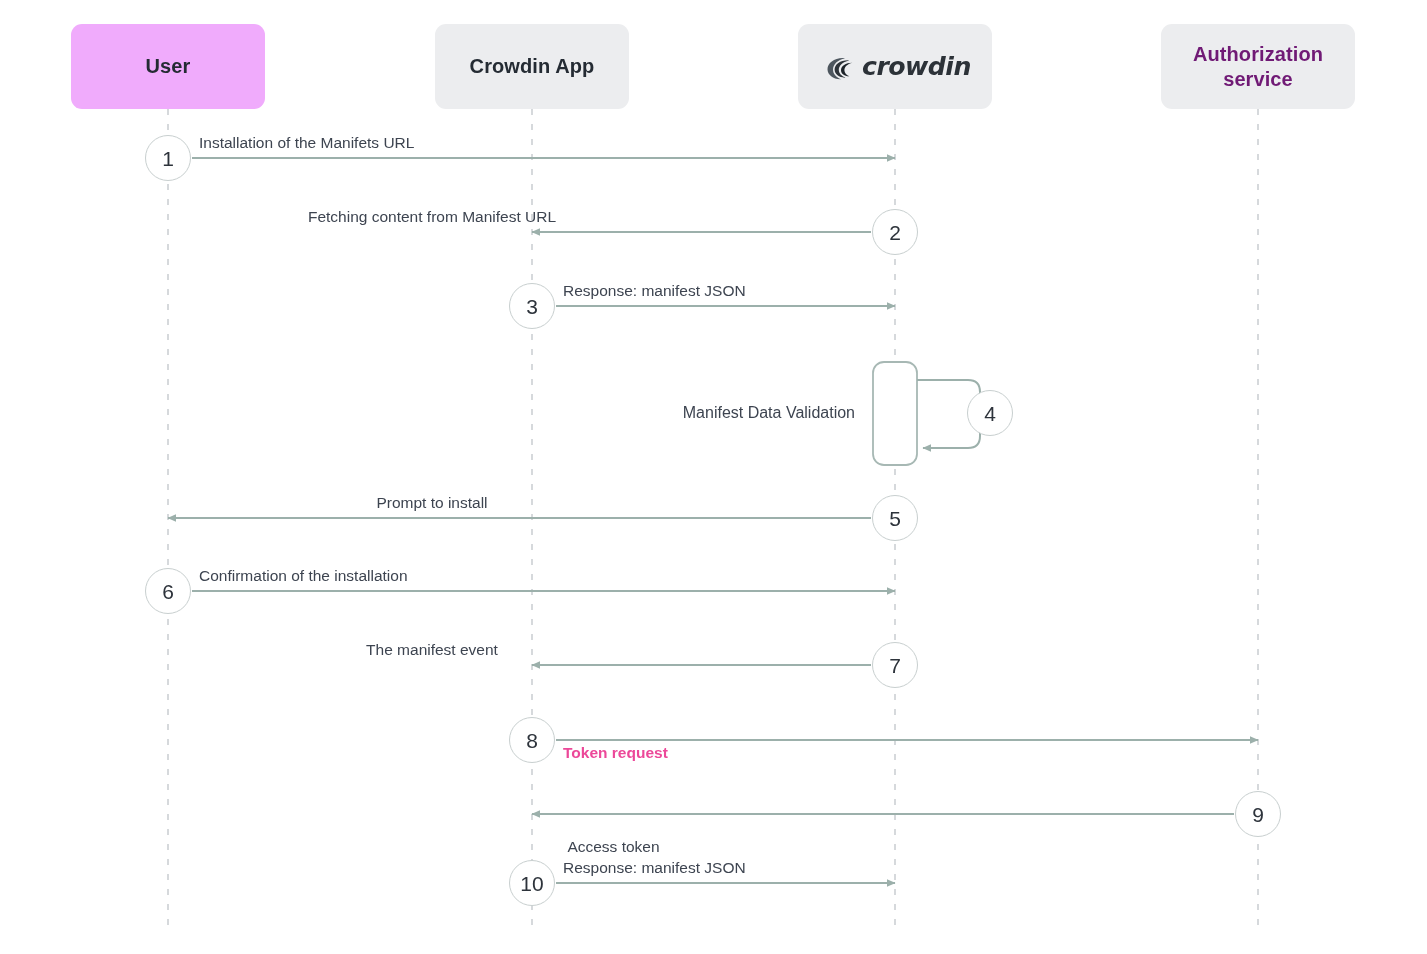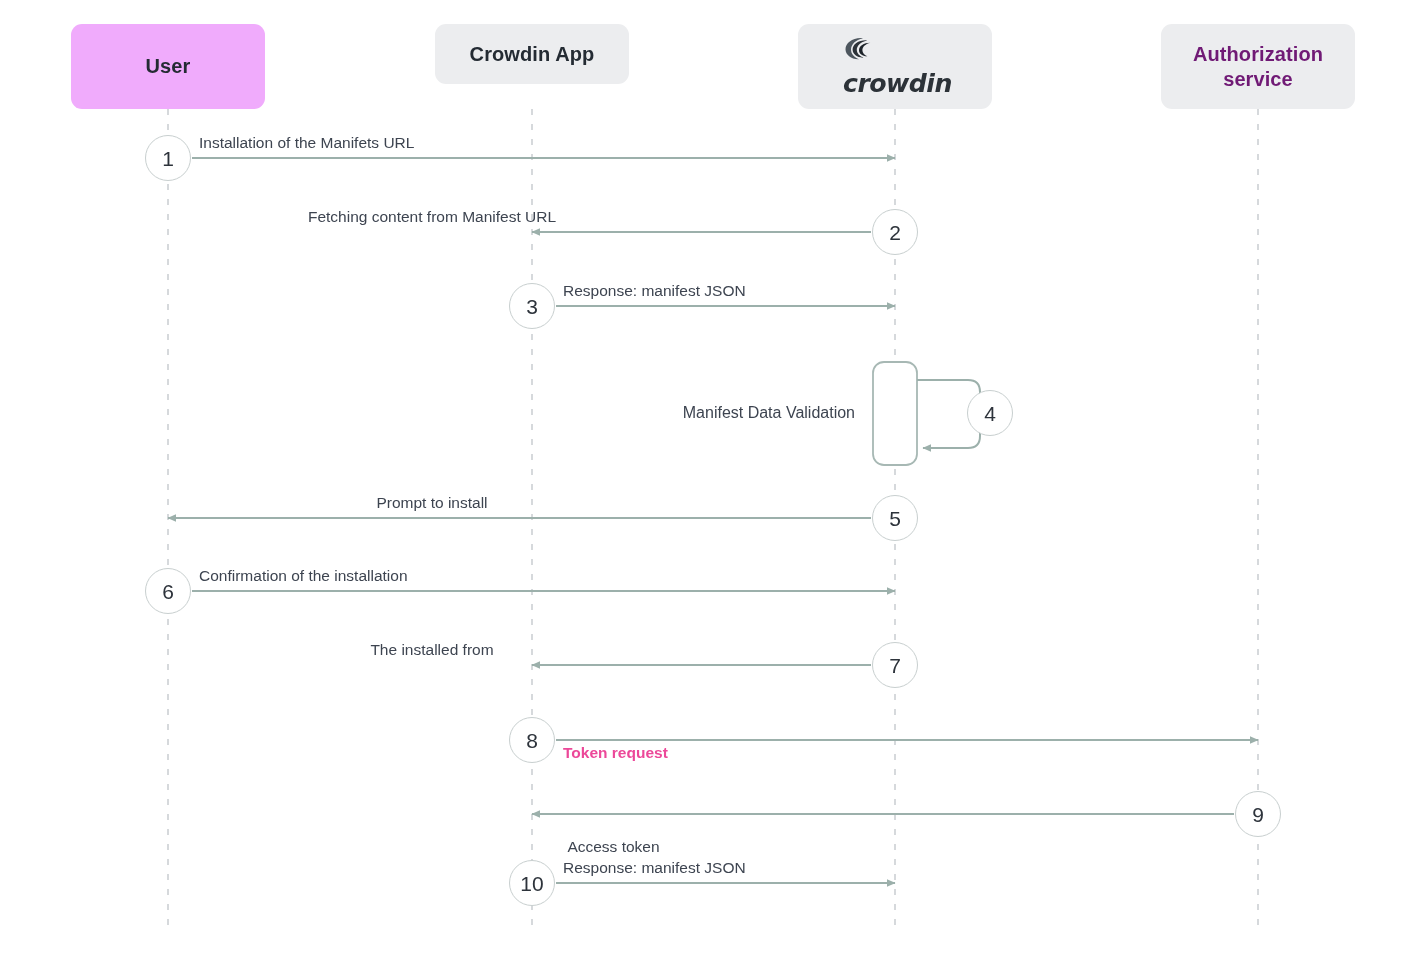--- a/index.html
+++ b/index.html
@@ -45,24 +45,23 @@
     line-height: 1.25;
     padding: 6px 10px;
   }
   .participant .ptitle {
     display: block;
   }
 
   
   .logo-lockup {
     display: flex;
-    align-items: flex-start;
+    align-items: flex-end;
     justify-content: center;
     gap: 7px;
-    flex-direction: column;
   }
   .logo-mark {
     width: 30px;
     height: 27px;
     display: block;
   }
   .logo-word {
     font-family: "DejaVu Sans", sans-serif;
     font-style: italic;
     font-weight: 700;
@@ -142,21 +141,21 @@
         <line x1="556" y1="740" x2="1258" y2="740" stroke="#9cb0ab" stroke-width="2" marker-end="url(#arrowhead)"></line>
         <line x1="1234" y1="814" x2="532" y2="814" stroke="#9cb0ab" stroke-width="2" marker-end="url(#arrowhead)"></line>
         <line x1="556" y1="883" x2="895" y2="883" stroke="#9cb0ab" stroke-width="2" marker-end="url(#arrowhead)"></line>
       </g>
   </svg>
 
   <div id="participants-layer">
       <div class="participant" style="left: 71px; top: 24px; width: 194px; height: 85px; background: #f0abfc; color: rgb(36, 43, 51);">
         <span class="ptitle">User</span>
       </div>
-      <div class="participant" style="left: 435px; top: 24px; width: 194px; height: 60px; background: rgb(236, 237, 239); color: rgb(36, 43, 51);">
+      <div class="participant" style="left: 435px; top: 24px; width: 194px; height: 85px; background: rgb(236, 237, 239); color: rgb(36, 43, 51);">
         <span class="ptitle">Crowdin App</span>
       </div>
       <div class="participant" style="left: 798px; top: 24px; width: 194px; height: 85px; background: rgb(236, 237, 239); color: rgb(36, 43, 51);">
         <div class="logo-lockup">
           <svg class="logo-mark" viewBox="0 0 30 27">
             <path d="M20 3.2 C10 2.2 2.5 8 2.5 14.2 C2.5 20 8.6 24.6 16 24.2 C11.2 22.6 8 19 8 14.6 C8 9.4 12.6 4.8 20 3.2 Z" fill="#4d565e"></path>
             <path d="M24 5.4 C15.6 5 9.6 9.4 9.6 14.6 C9.6 19.4 14.6 23 20.6 22.6 C16.4 21.2 13.8 18.2 13.8 14.8 C13.8 10.6 17.4 7 24 5.4 Z" fill="#2c3238"></path>
             <path d="M27.4 7.8 C20.6 7.8 16 11.2 16 15.2 C16 18.8 19.8 21.4 24.4 21.2 C21.2 20 19.4 17.8 19.4 15.2 C19.4 12.2 22 9.2 27.4 7.8 Z" fill="#1d2329"></path>
           </svg>
           <span class="logo-word">crowdin</span>
@@ -167,21 +166,21 @@
       </div>
     </div>
 
   <div id="labels-layer">
       <div class="msg-label to-right" style="color: rgb(61, 68, 80); top: 135px; left: 199px;">Installation of the Manifets URL</div>
       <div class="msg-label to-left" style="color: rgb(61, 68, 80); top: 209px; left: 0px; width: 864px;">Fetching content from Manifest URL</div>
       <div class="msg-label to-right" style="color: rgb(61, 68, 80); top: 283px; left: 563px;">Response: manifest JSON</div>
       <div class="self-label" style="color: rgb(61, 68, 80); left: 435px; width: 420px; top: 405px;">Manifest Data Validation</div>
       <div class="msg-label to-left" style="color: rgb(61, 68, 80); top: 495px; left: 0px; width: 864px;">Prompt to install</div>
       <div class="msg-label to-right" style="color: rgb(61, 68, 80); top: 568px; left: 199px;">Confirmation of the installation</div>
-      <div class="msg-label to-left" style="color: rgb(61, 68, 80); top: 642px; left: 0px; width: 864px;">The installed from</div>
+      <div class="msg-label to-left" style="color: rgb(61, 68, 80); top: 642px; left: 0px; width: 864px;">The manifest event</div>
       <div class="msg-label to-right" style="color: #ec4899; top: 745px; left: 563px; font-weight: bold;">Token request</div>
       <div class="msg-label to-left" style="color: rgb(61, 68, 80); top: 791px; left: 0px; width: 1227px; margin-top: 48px;">Access token</div>
       <div class="msg-label to-right" style="color: rgb(61, 68, 80); top: 860px; left: 563px;">Response: manifest JSON</div>
     </div>
 
   <div id="badges-layer">
       <div class="step-badge" style="left: 145px; top: 135px; border-color: rgb(200, 207, 207); color: rgb(45, 51, 59);">1</div>
       <div class="step-badge" style="left: 872px; top: 209px; border-color: rgb(200, 207, 207); color: rgb(45, 51, 59);">2</div>
       <div class="step-badge" style="left: 509px; top: 283px; border-color: rgb(200, 207, 207); color: rgb(45, 51, 59);">3</div>
       <div class="step-badge" style="left: 967px; top: 390px; border-color: rgb(200, 207, 207); color: rgb(45, 51, 59);">4</div>

